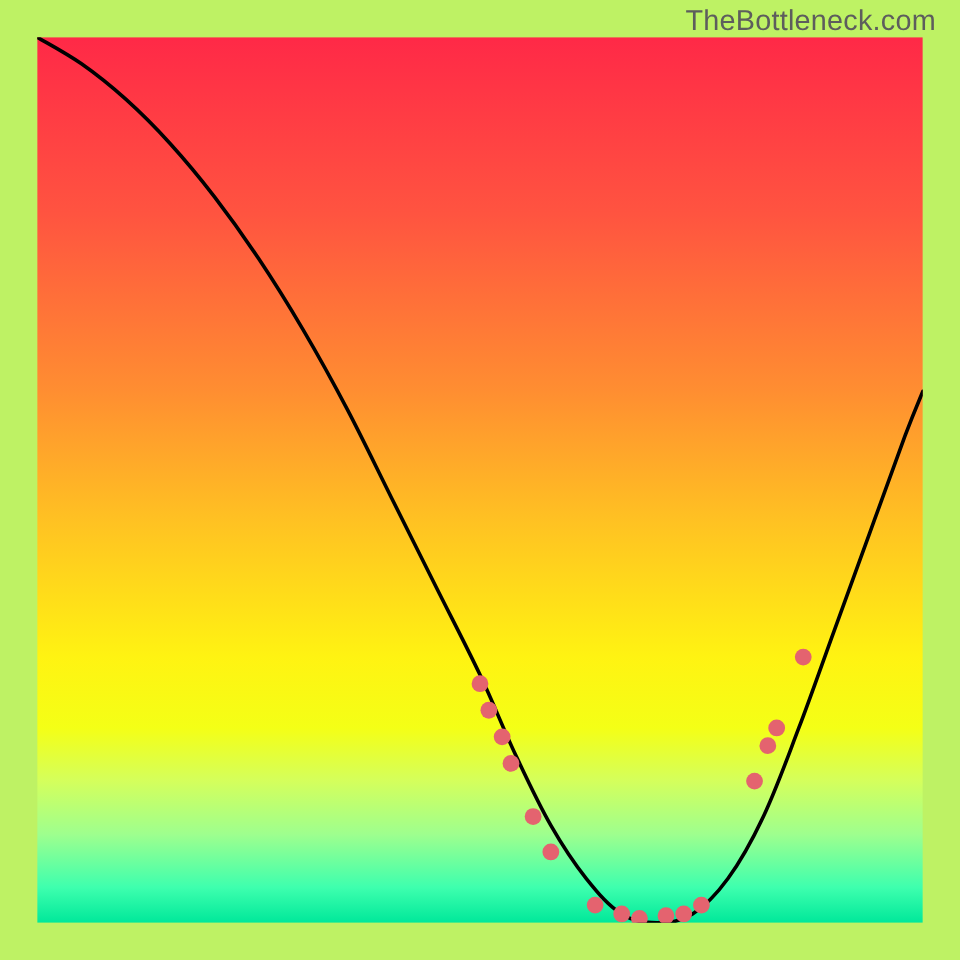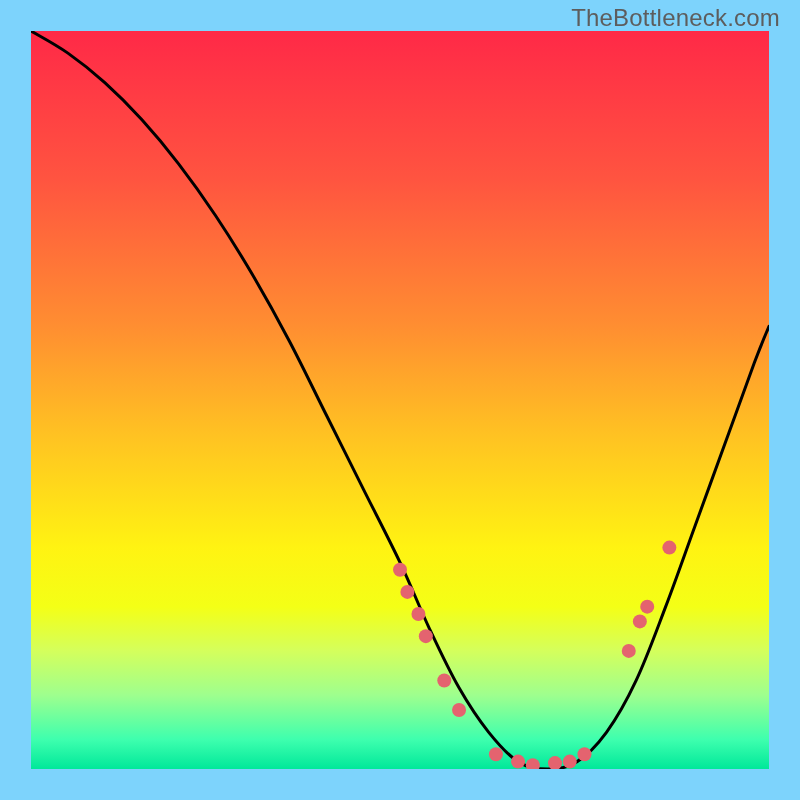--- a/index.html
+++ b/index.html
@@ -1,21 +1,21 @@
 <!DOCTYPE html>
 <html><head>
 <meta charset="utf-8">
 <style>
   * { margin: 0; padding: 0; box-sizing: border-box; }
   html, body { width: 800px; height: 800px; overflow: hidden; background: #000; }
   .frame {
     position: absolute;
     left: 0; top: 0;
     width: 800px; height: 800px;
-    background: #7dd3fc;
+    background: #bef264;
   }
   .watermark {
     position: absolute;
     top: 4px;
     right: 20px;
     font-family: Arial, Helvetica, sans-serif;
     font-size: 24px;
     font-weight: 400;
     color: #5d5d5d;
     letter-spacing: 0.2px;

